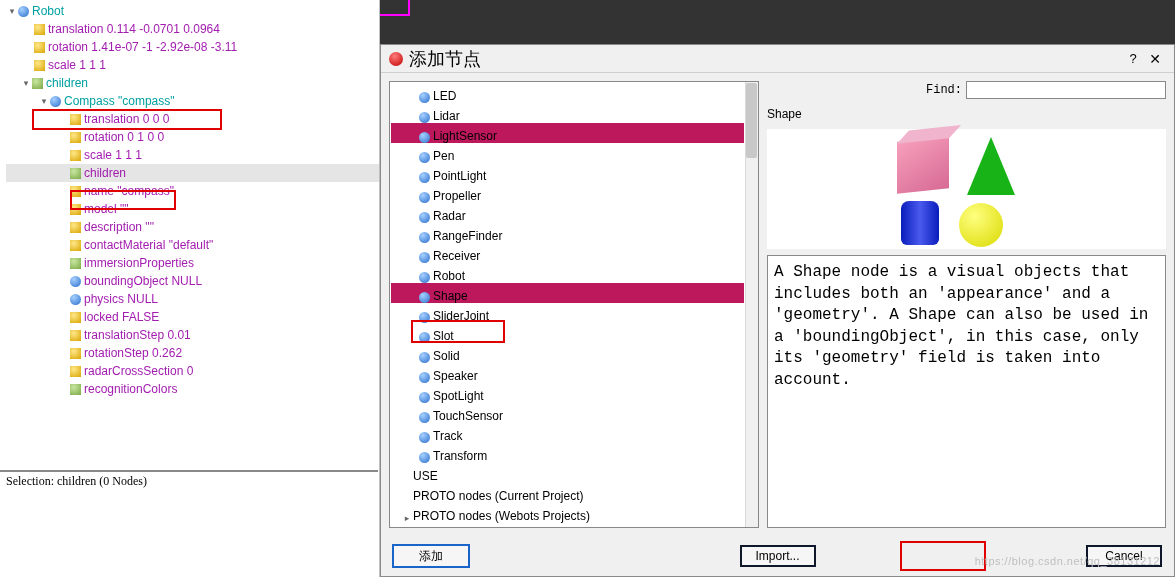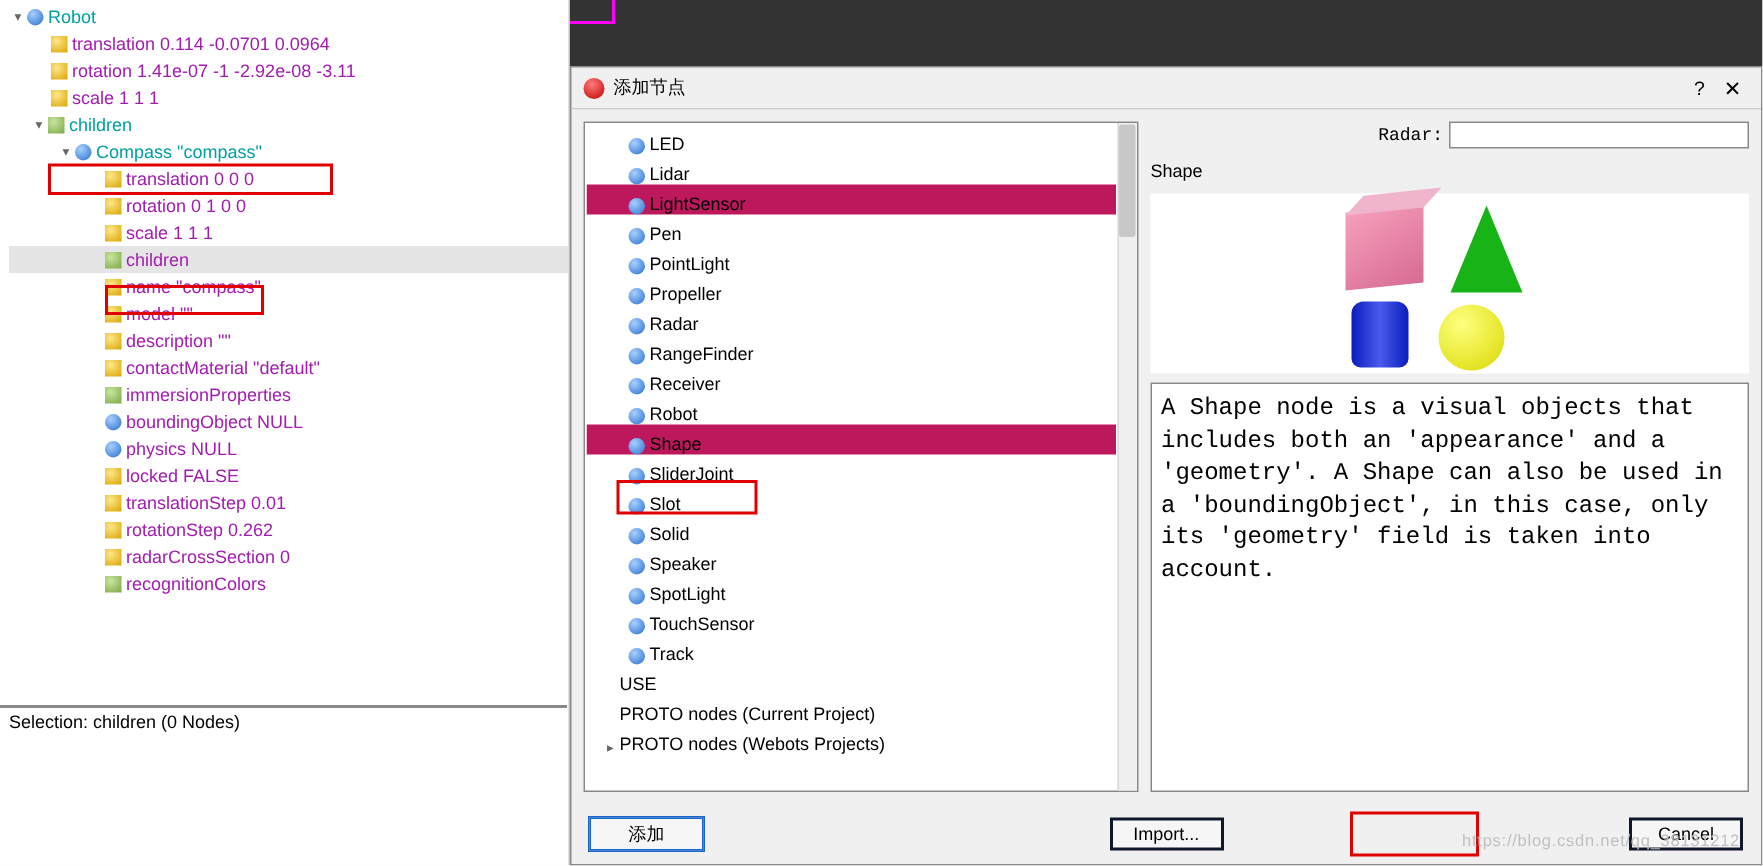--- a/index.html
+++ b/index.html
@@ -1,40 +1,40 @@
 <!DOCTYPE html>
 <html><head>
 <meta charset="utf-8">
 <style>
 *{box-sizing:border-box;margin:0;padding:0}
 body{font-family:"Segoe UI",Tahoma,sans-serif;font-size:12px;color:#000;background:#fff;width:1175px;height:577px;overflow:hidden;position:relative}
 .left-panel{position:absolute;left:0;top:0;width:380px;height:577px;background:#fff;border-right:1px solid #c0c0c0}
 .tree{padding:2px 0 2px 6px;height:463px;overflow:hidden}
-.sel-bar{position:absolute;left:0;top:470px;width:378px;height:18px;background:#fff;font-family:Liberation Sans, sans-serif;font-size:12px;padding:2px 6px;border-top:2px solid #888}
+.sel-bar{position:absolute;left:0;top:470px;width:378px;height:18px;background:#fff;font-family:Liberation Serif, serif;font-size:12px;padding:2px 6px;border-top:2px solid #888}
 .tree-row{display:flex;align-items:center;height:18px;cursor:default;white-space:nowrap}
 .tree-row.selected{background:#e5e5e5}
 .indent{display:inline-block;flex-shrink:0}
 .arrow{width:12px;display:inline-block;text-align:center;color:#666;font-size:9px;cursor:pointer;flex-shrink:0}
 .ball-blue{width:11px;height:11px;border-radius:50%;background:radial-gradient(circle at 35% 30%,#a6d0ff,#2a6ecc);display:inline-block;margin-right:3px;flex-shrink:0}
 .ball-yellow{width:11px;height:11px;background:radial-gradient(circle at 35% 30%,#ffe88a,#d9a400);display:inline-block;margin-right:3px;flex-shrink:0}
 .ball-green-box{width:11px;height:11px;background:radial-gradient(circle at 35% 30%,#c8e6a0,#7aa845);display:inline-block;margin-right:3px;flex-shrink:0}
 .label{white-space:nowrap}
 .lbl-cyan{color:#00a0a0}
 .lbl-dark{color:#a21caf}
 .red-box{border:2px solid #e00000}
 .rb-compass{position:absolute;left:32px;top:109px;width:190px;height:21px;pointer-events:none}
 .rb-children{position:absolute;left:70px;top:190px;width:106px;height:20px;pointer-events:none}
 
 .top-bg{position:absolute;left:380px;top:0;width:795px;height:44px;background:#333}
 .magenta{position:absolute;left:380px;top:0;width:30px;height:16px;border:2px solid #ff00ff;border-top:none;border-left:none}
 
 .dialog{position:absolute;left:380px;top:44px;width:795px;height:533px;background:#f0f0f0;border:1px solid #8a8a8a}
 .dlg-tb{height:28px;display:flex;align-items:center;padding:0 8px;border-bottom:1px solid #d0d0d0}
 .dlg-bug{width:14px;height:14px;border-radius:50%;background:radial-gradient(circle at 40% 30%,#ff7a7a,#c00000);margin-right:6px}
-.dlg-title{flex:1;font-size:12px}
+.dlg-title{flex:1;font-size:18px}
 .dlg-help{width:22px;text-align:center;font-size:13px;cursor:pointer}
 .dlg-close{width:22px;text-align:center;font-size:14px;cursor:pointer}
 .dlg-body{position:absolute;top:28px;left:0;right:0;bottom:40px;padding:8px;display:flex;gap:8px}
 .dlg-left{width:370px;border:1px solid #888;background:#fff;position:relative}
 .node-list{position:absolute;inset:1px 14px 1px 1px;overflow:hidden}
 .node-row{display:flex;align-items:flex-end;height:20px;padding-left:28px;cursor:default}
 .node-row.selected{background:#be185d}
 .node-row.group{padding-left:10px}
 .scroll-track{position:absolute;right:0;top:0;bottom:0;width:13px;background:#f0f0f0;border-left:1px solid #d8d8d8}
 .scroll-thumb{position:absolute;right:1px;top:1px;width:11px;height:75px;background:#c8c8c8;border-radius:2px}
@@ -259,41 +259,45 @@
             <span>SpotLight</span>
           </div>
           <div class="node-row">
             <span class="ball-blue"></span>
             <span>TouchSensor</span>
           </div>
           <div class="node-row">
             <span class="ball-blue"></span>
             <span>Track</span>
           </div>
+          <div class="node-row">
+            <span class="ball-blue"></span>
+            <span>Transform</span>
+          </div>
           <div class="node-row group">
             <span class="indent" style="width: 12px;"></span>
             <span>USE</span>
           </div>
           <div class="node-row group">
             <span class="indent" style="width: 12px;"></span>
             <span>PROTO nodes (Current Project)</span>
           </div>
           <div class="node-row group">
             <span class="arrow">▸</span>
             <span>PROTO nodes (Webots Projects)</span>
           </div>
         </div>
       <div class="scroll-track">
           <div class="scroll-thumb"></div>
         </div>
       <div class="rb-shape"></div>
     </div>
     <div class="dlg-right">
       <div class="find-row">
-        <span class="find-label">Radar:</span>
+        <span class="find-label">Find:</span>
         <input class="find-input" value="" style="">
       </div>
       <div class="shape-head">Shape</div>
       <div class="preview">
         <div class="shape-cube"></div>
         <div class="shape-cone"></div>
         <div class="shape-cyl"></div>
         <div class="shape-sph"></div>
       </div>
       <div class="desc">A Shape node is a visual objects that includes both an 'appearance' and a 'geometry'. A Shape can also be used in a 'boundingObject', in this case, only its 'geometry' field is taken into account.</div>

